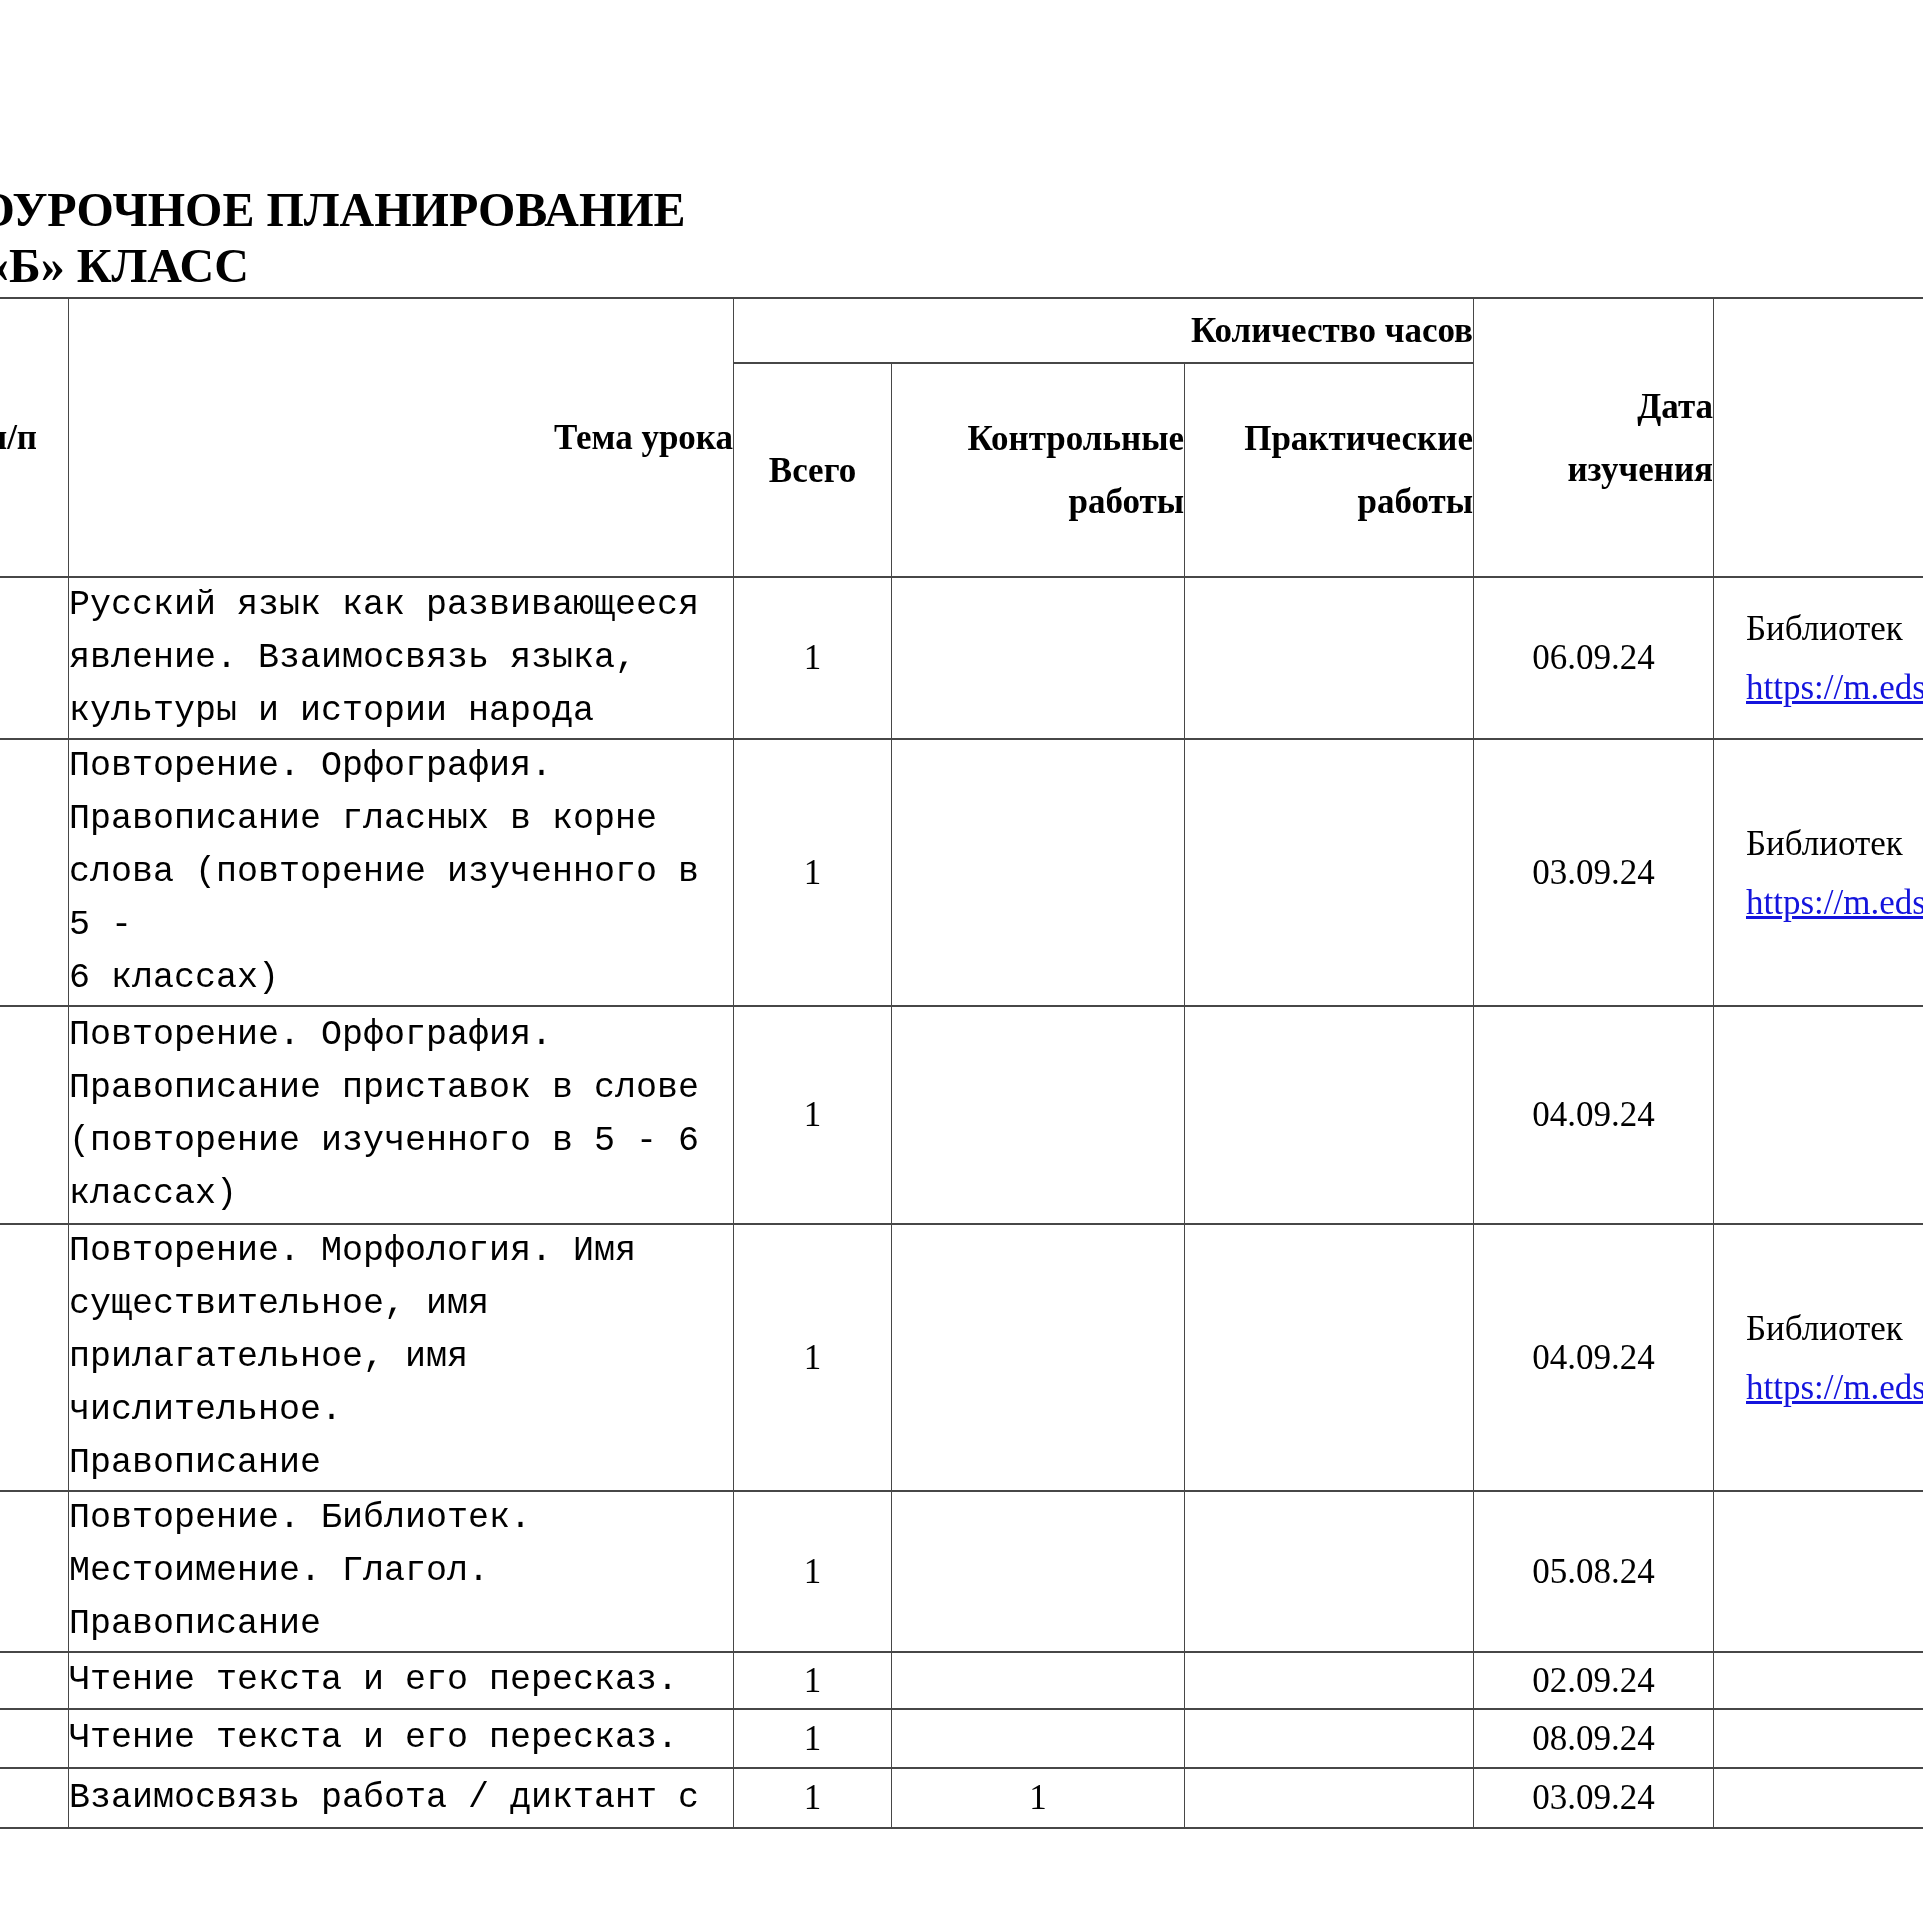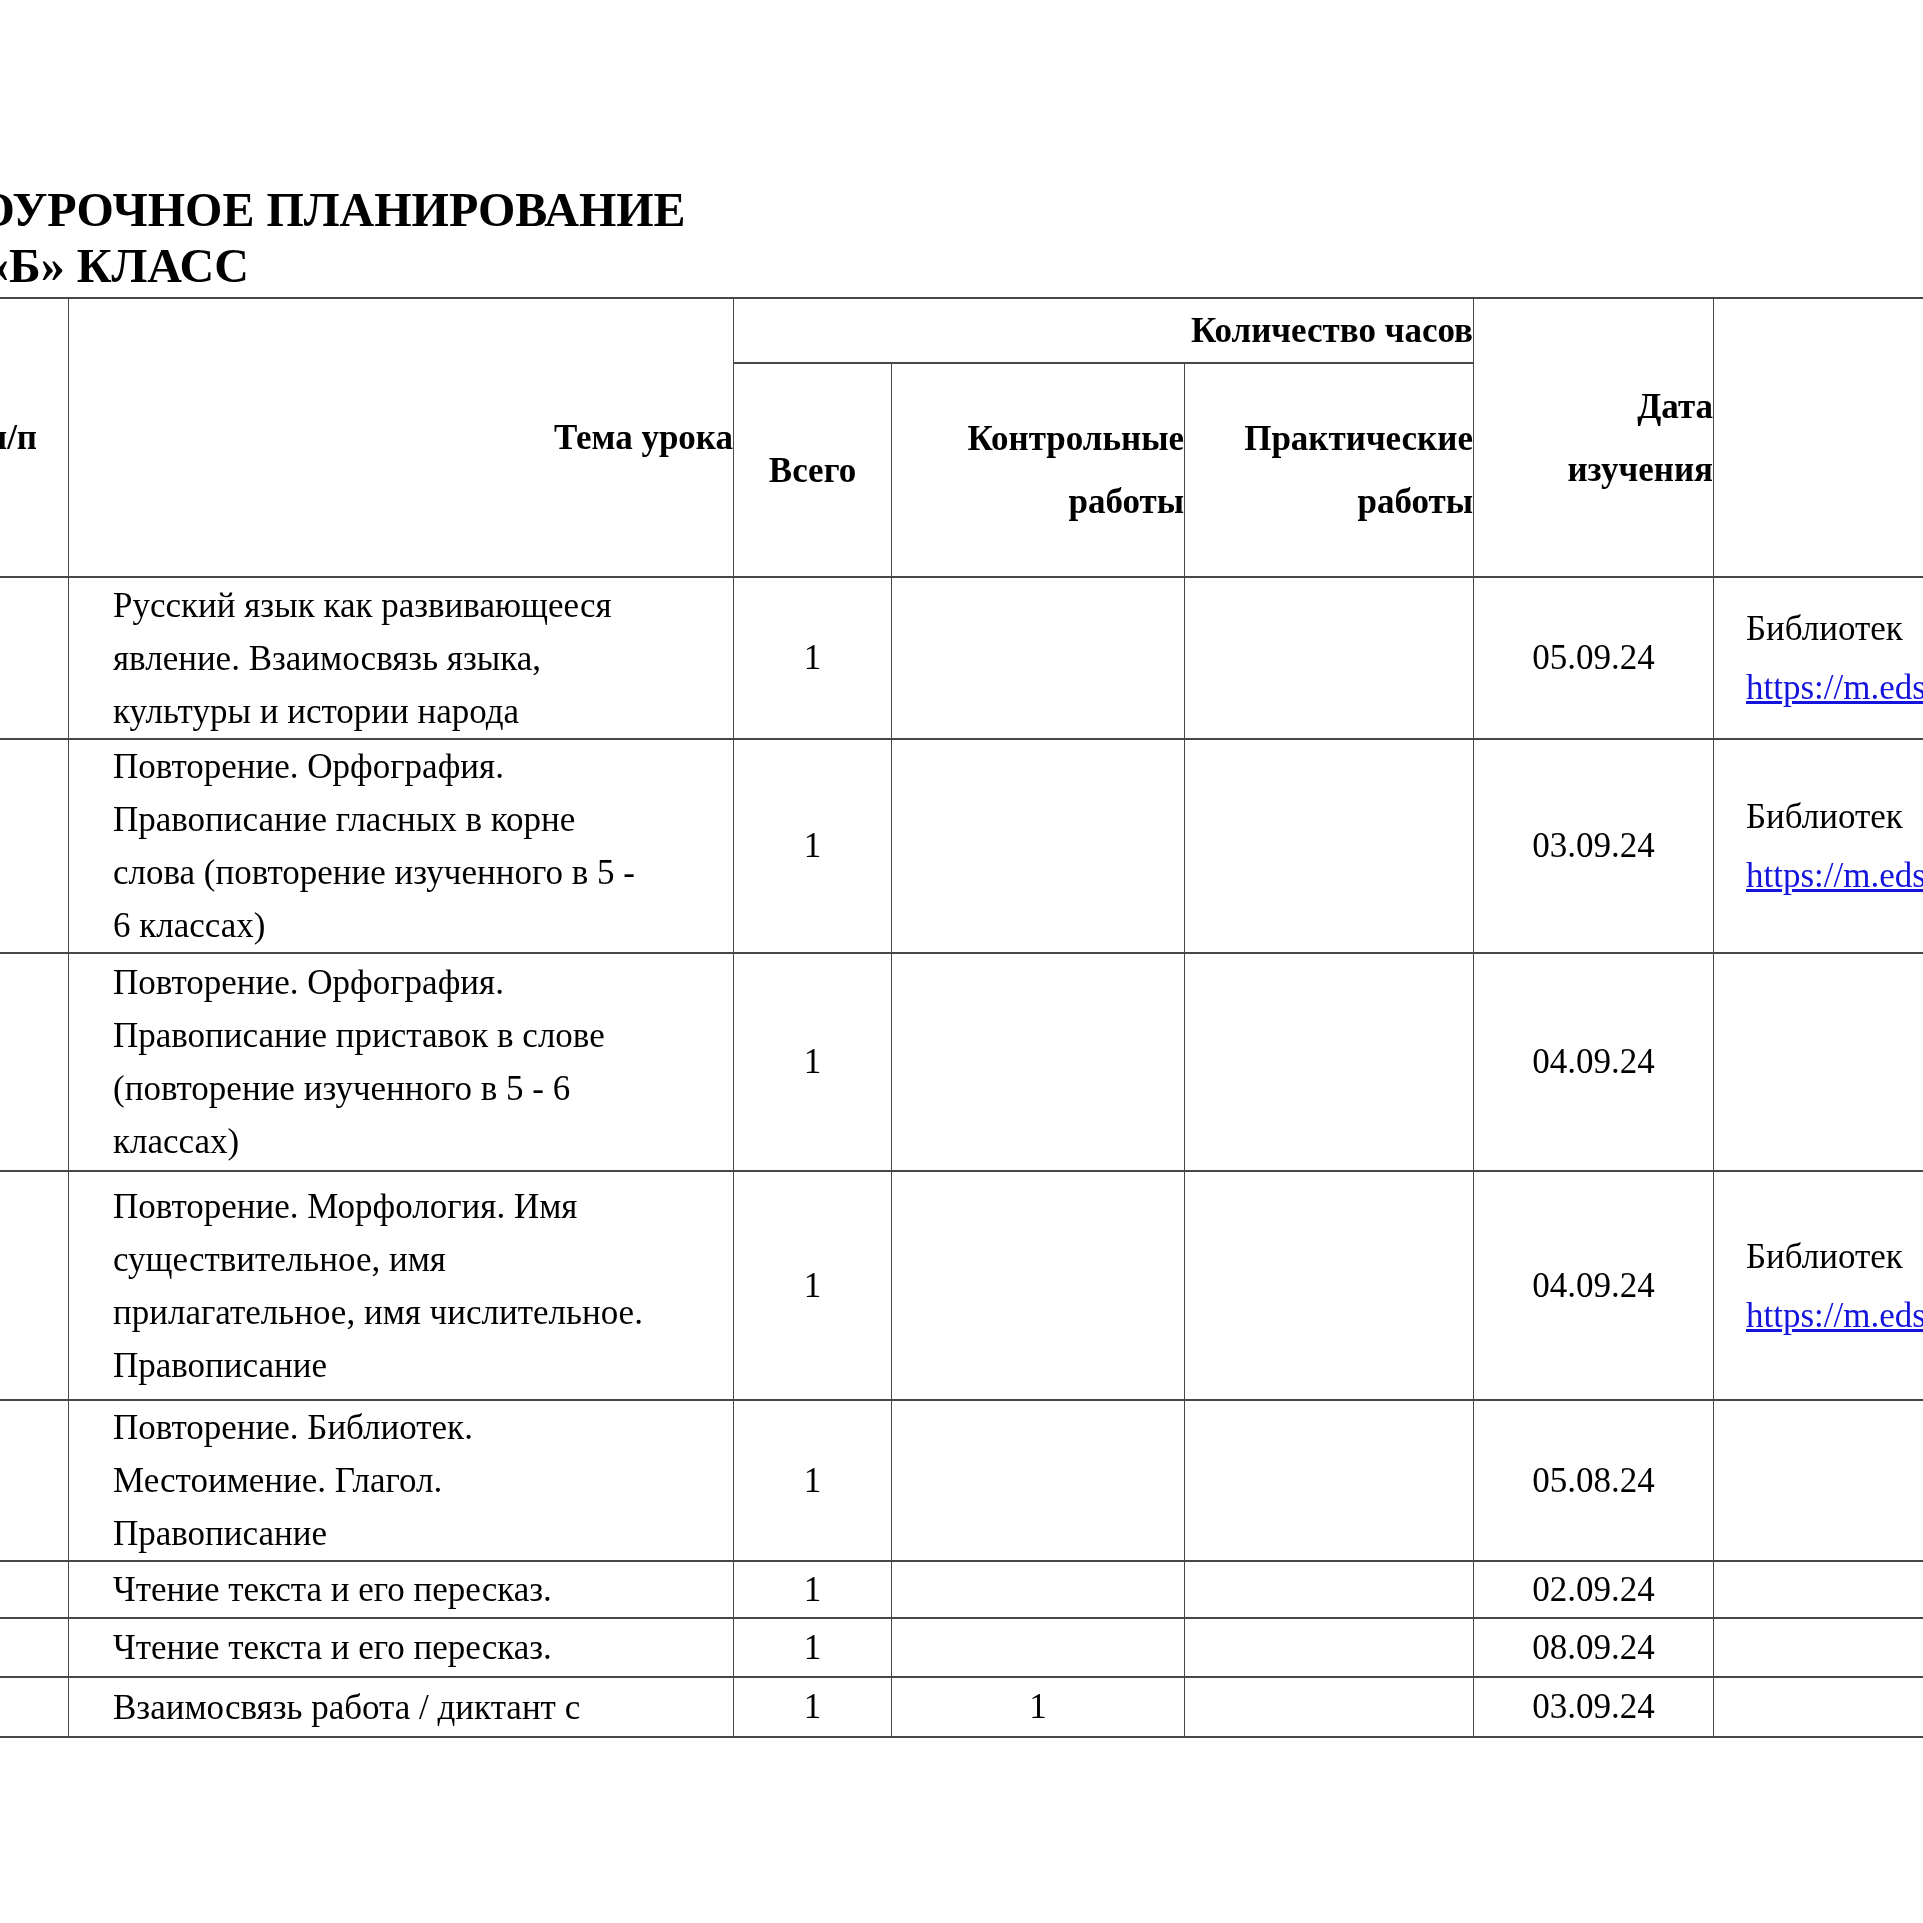--- a/index.html
+++ b/index.html
@@ -46,23 +46,23 @@
     line-height: 63px;
   }
   .preline { white-space: pre-line; }
   .center { text-align: center !important; }
   th.hours-group { padding-left: 18px; line-height: 35px; }
   th.pad46 { padding-left: 35px; }
   th.pad50 { padding-left: 30px; }
   th.pad58 { padding-left: 44px; }
   td.topic {
     text-align: left;
-    padding-left: 44px;
     padding-right: 19.5px;
     line-height: 53px;
+    font-family: Liberation Mono, monospace;
   }
   td.res {
     text-align: left;
     padding-left: 32px;
     line-height: 59px;
   }
   .res-link { text-decoration: underline; }
 </style>
 </head>
 <body>
@@ -104,21 +104,21 @@
   </thead>
   <tbody>
     <tr style="height:162px">
       <td class="center"></td>
       <td class="topic preline">Русский язык как развивающееся
 явление. Взаимосвязь языка,
 культуры и истории народа</td>
       <td class="center">1</td>
       <td class="center"></td>
       <td class="center"></td>
-      <td class="center">05.09.24</td>
+      <td class="center">06.09.24</td>
       <td class="res">
         <div>Библиотек</div>
         <div class="res-link" style="color:#1414dd">https://m.eds</div>
       </td>
     </tr>
     <tr style="height:210px">
       <td class="center"></td>
       <td class="topic preline">Повторение. Орфография.
 Правописание гласных в корне
 слова (повторение изученного в 5 -

